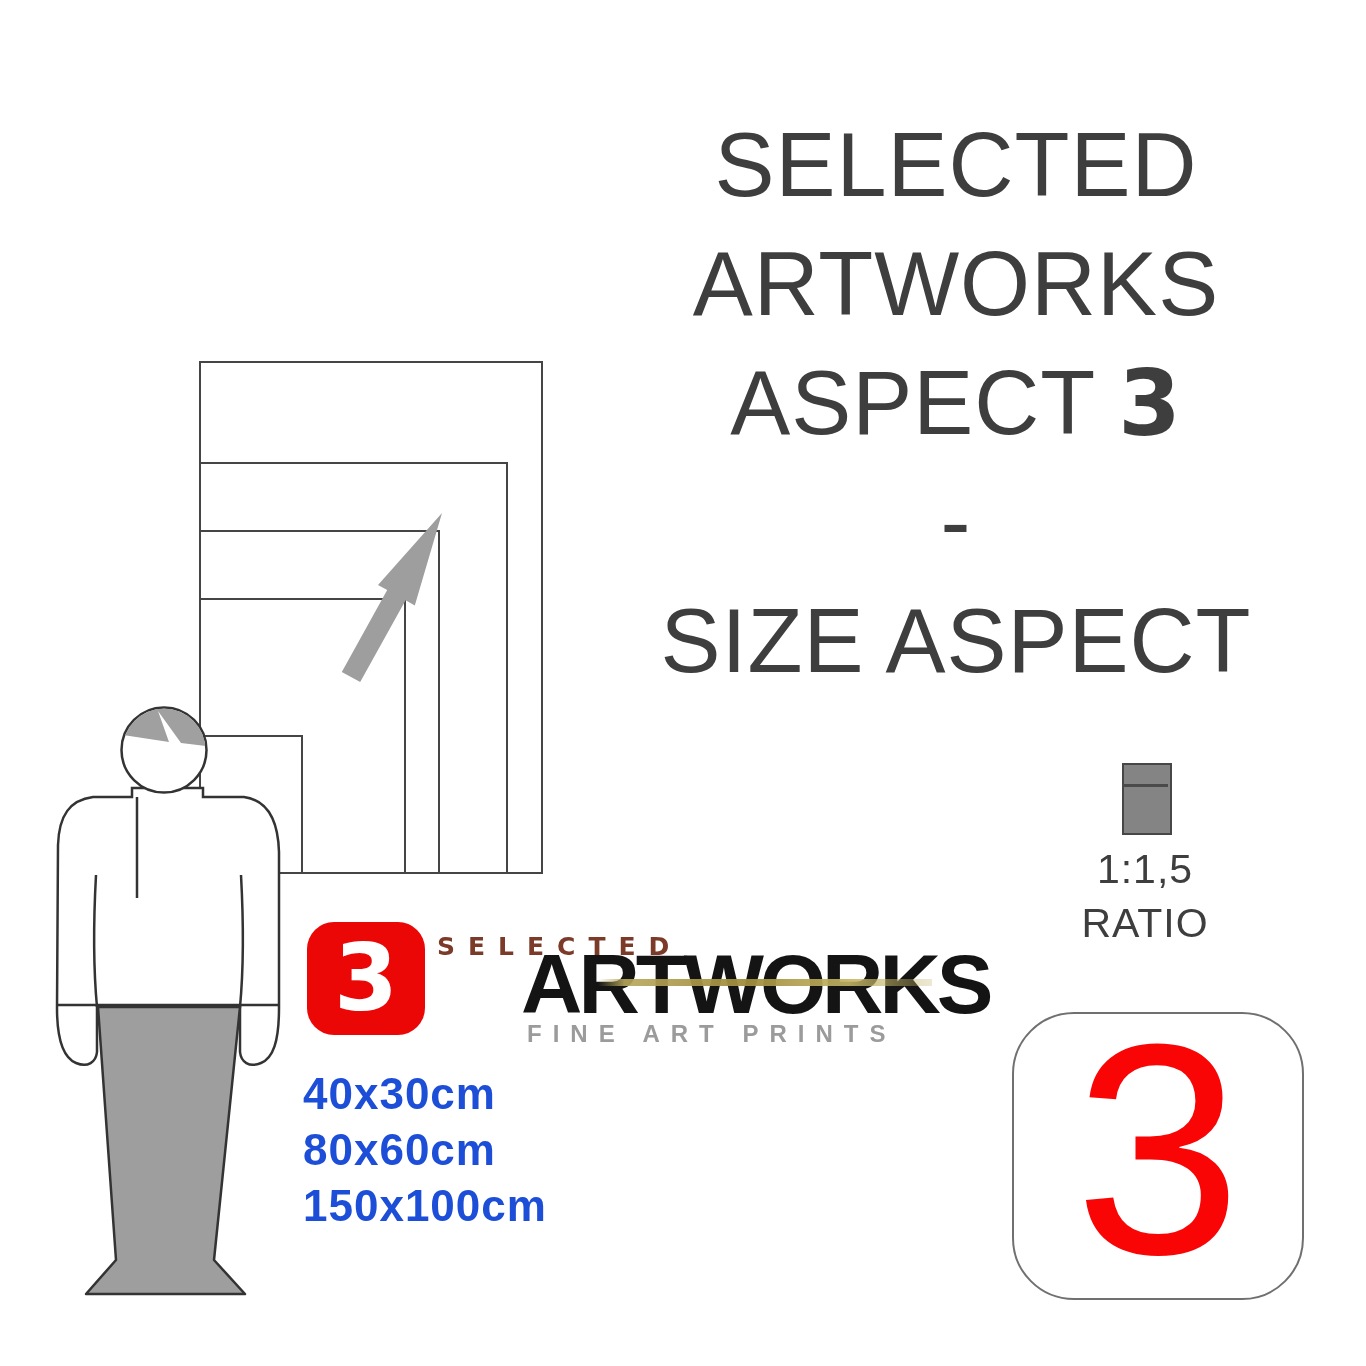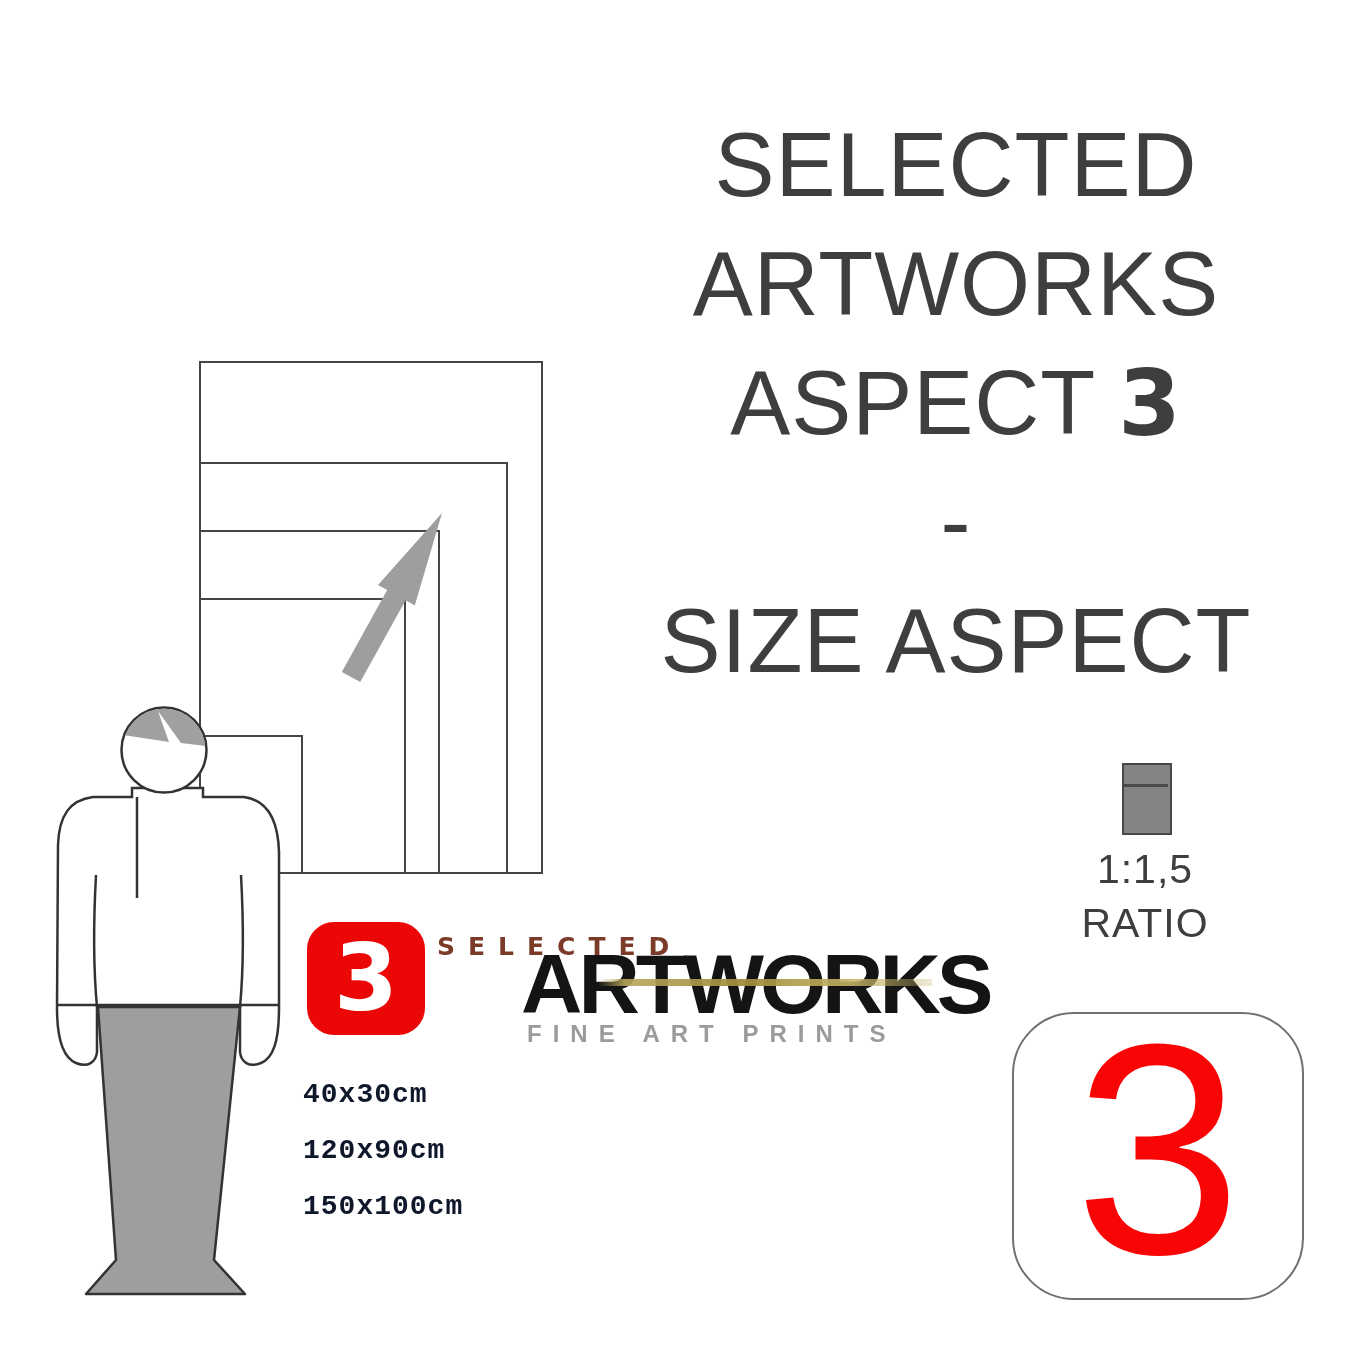--- a/index.html
+++ b/index.html
@@ -22,22 +22,22 @@
   .logo-artworks{position:absolute;left:521px;top:942px;font-family:"Liberation Sans",sans-serif;
          font-weight:700;font-size:85px;line-height:1;letter-spacing:-4px;color:#141414;
          transform:scaleY(0.98);transform-origin:left top;}
   .logo-scratch{position:absolute;left:598px;top:979px;width:334px;height:7px;z-index:3;
          background:linear-gradient(90deg,rgba(183,166,90,0) 0%,rgba(183,166,90,.9) 8%,
                     rgba(160,140,60,.95) 45%,rgba(196,180,100,.9) 75%,rgba(183,166,90,.25) 100%);}
   .logo-tagline{position:absolute;left:527px;top:1020px;font-size:24px;font-weight:700;
          letter-spacing:11px;color:#9b9b9b;}
 
   
-  .sizes{position:absolute;left:303px;top:1066px;color:#0f172a;
-         font-family:Liberation Mono, monospace;font-weight:700;font-size:28px;}
+  .sizes{position:absolute;left:303px;top:1066px;color:#1d4ed8;
+         font-family:Liberation Sans, sans-serif;font-weight:700;font-size:44px;}
   .size-item{height:56px;display:flex;align-items:center;letter-spacing:1px;}
 
   
   .aspect-rect{position:absolute;left:1122px;top:763px;width:46px;height:68px;
          background:#848484;border:2px solid #474747;}
   .aspect-rect-line{position:absolute;left:-2px;top:19px;width:46px;height:0;
          border-top:3px solid #4a4a4a;}
   .aspect-text{position:absolute;left:1040px;top:842px;width:210px;text-align:center;
          color:#3e3e3e;font-weight:300;font-size:41px;}
   .aspect-text div{height:54px;display:flex;align-items:center;justify-content:center;letter-spacing:1px;}
@@ -97,21 +97,21 @@
   <div class="badge">
     <span>3</span>
   </div>
   <div class="logo-selected">SELECTED</div>
   <div class="logo-artworks">ARTWORKS</div>
   <div class="logo-scratch"></div>
   <div class="logo-tagline">FINE ART PRINTS</div>
 
   <div class="sizes">
     <div class="size-item">40x30cm</div>
-    <div class="size-item">120x90cm</div>
+    <div class="size-item">80x60cm</div>
     <div class="size-item">150x100cm</div>
   </div>
 
   <div class="aspect-rect">
     <div class="aspect-rect-line"></div>
   </div>
   <div class="aspect-text">
     <div>1:1,5</div>
     <div>RATIO</div>
   </div>

